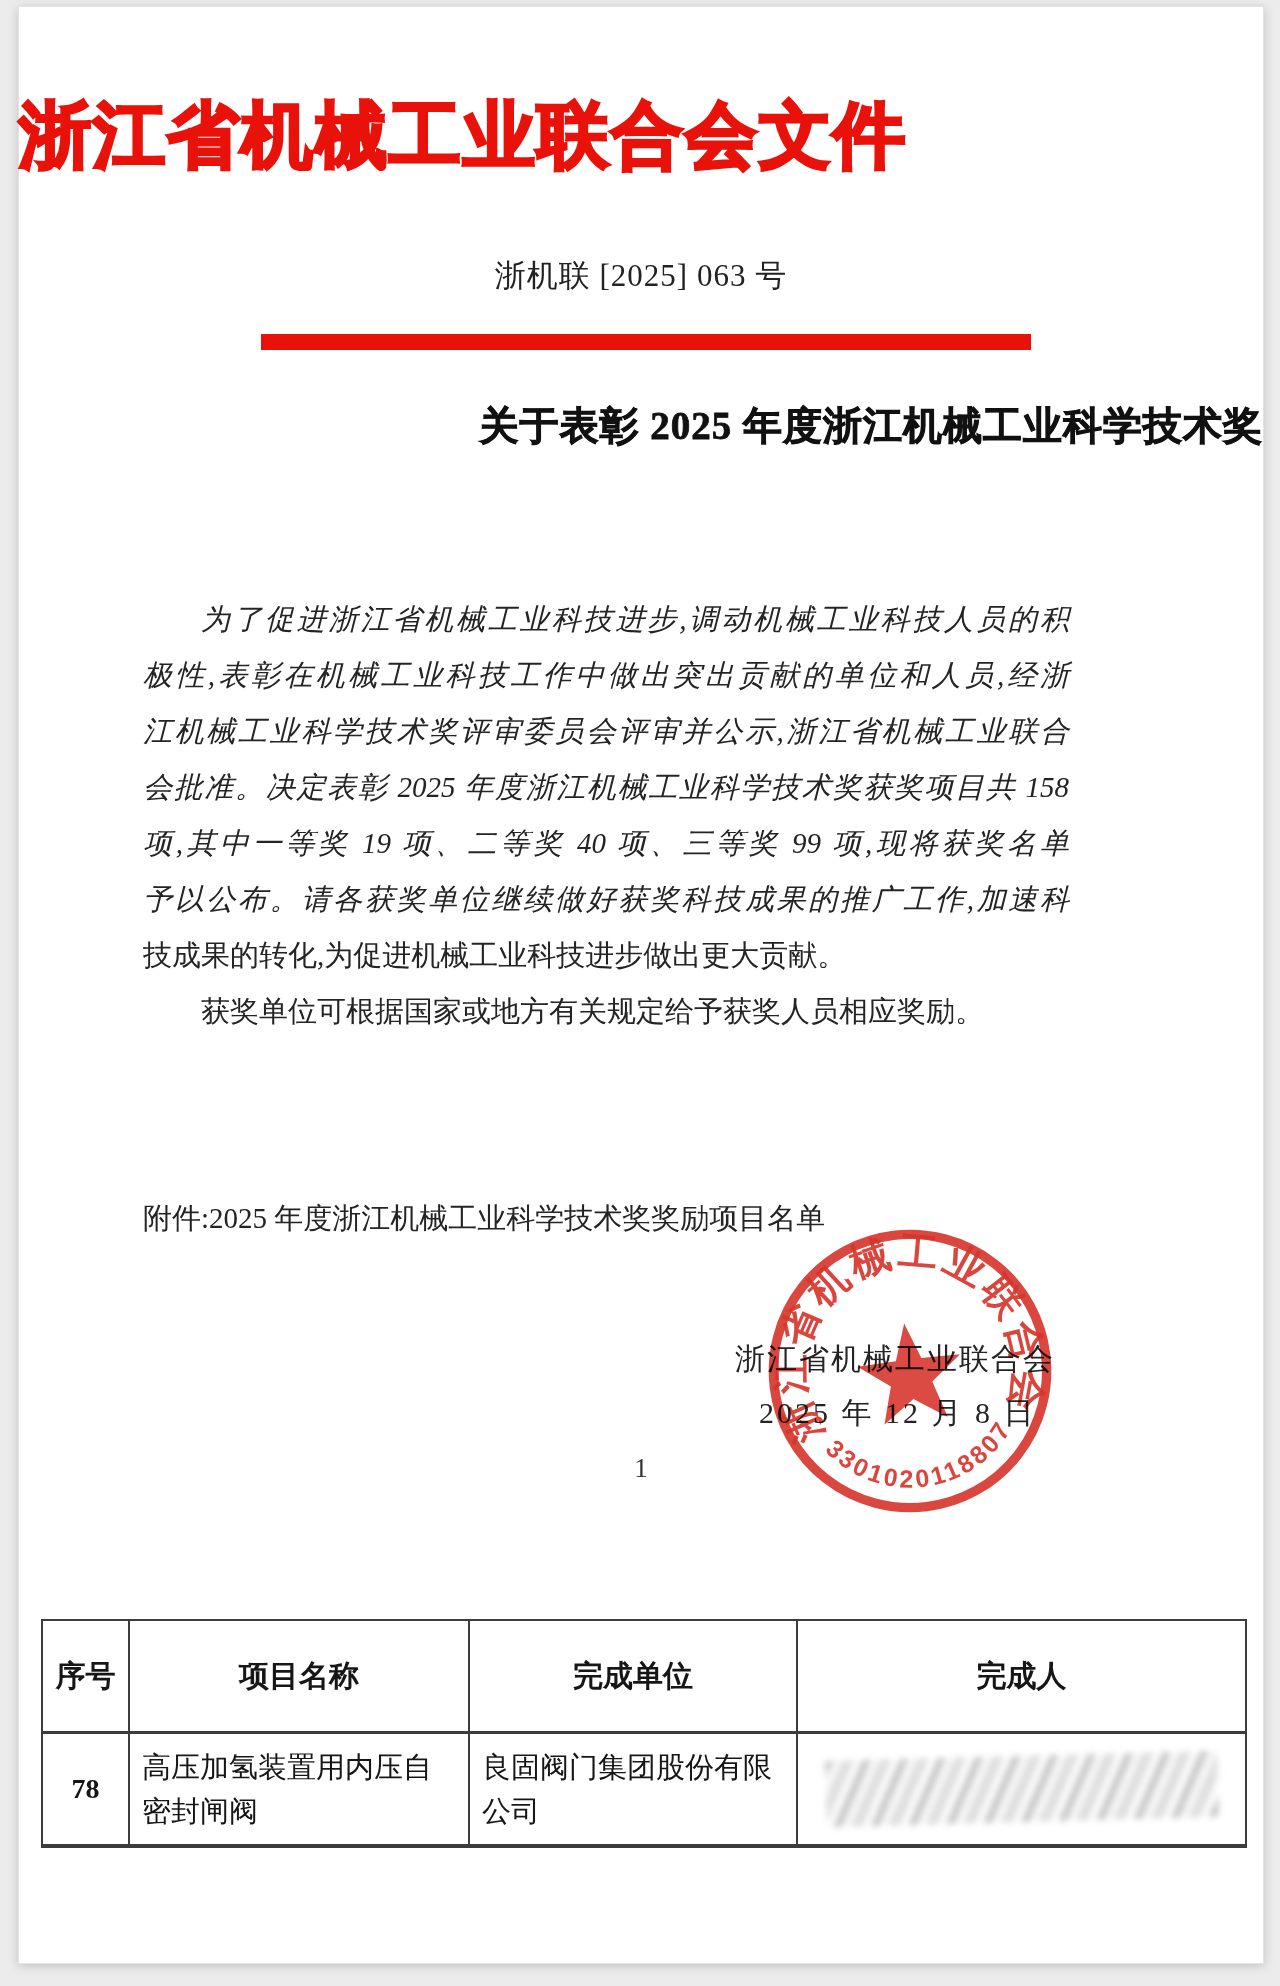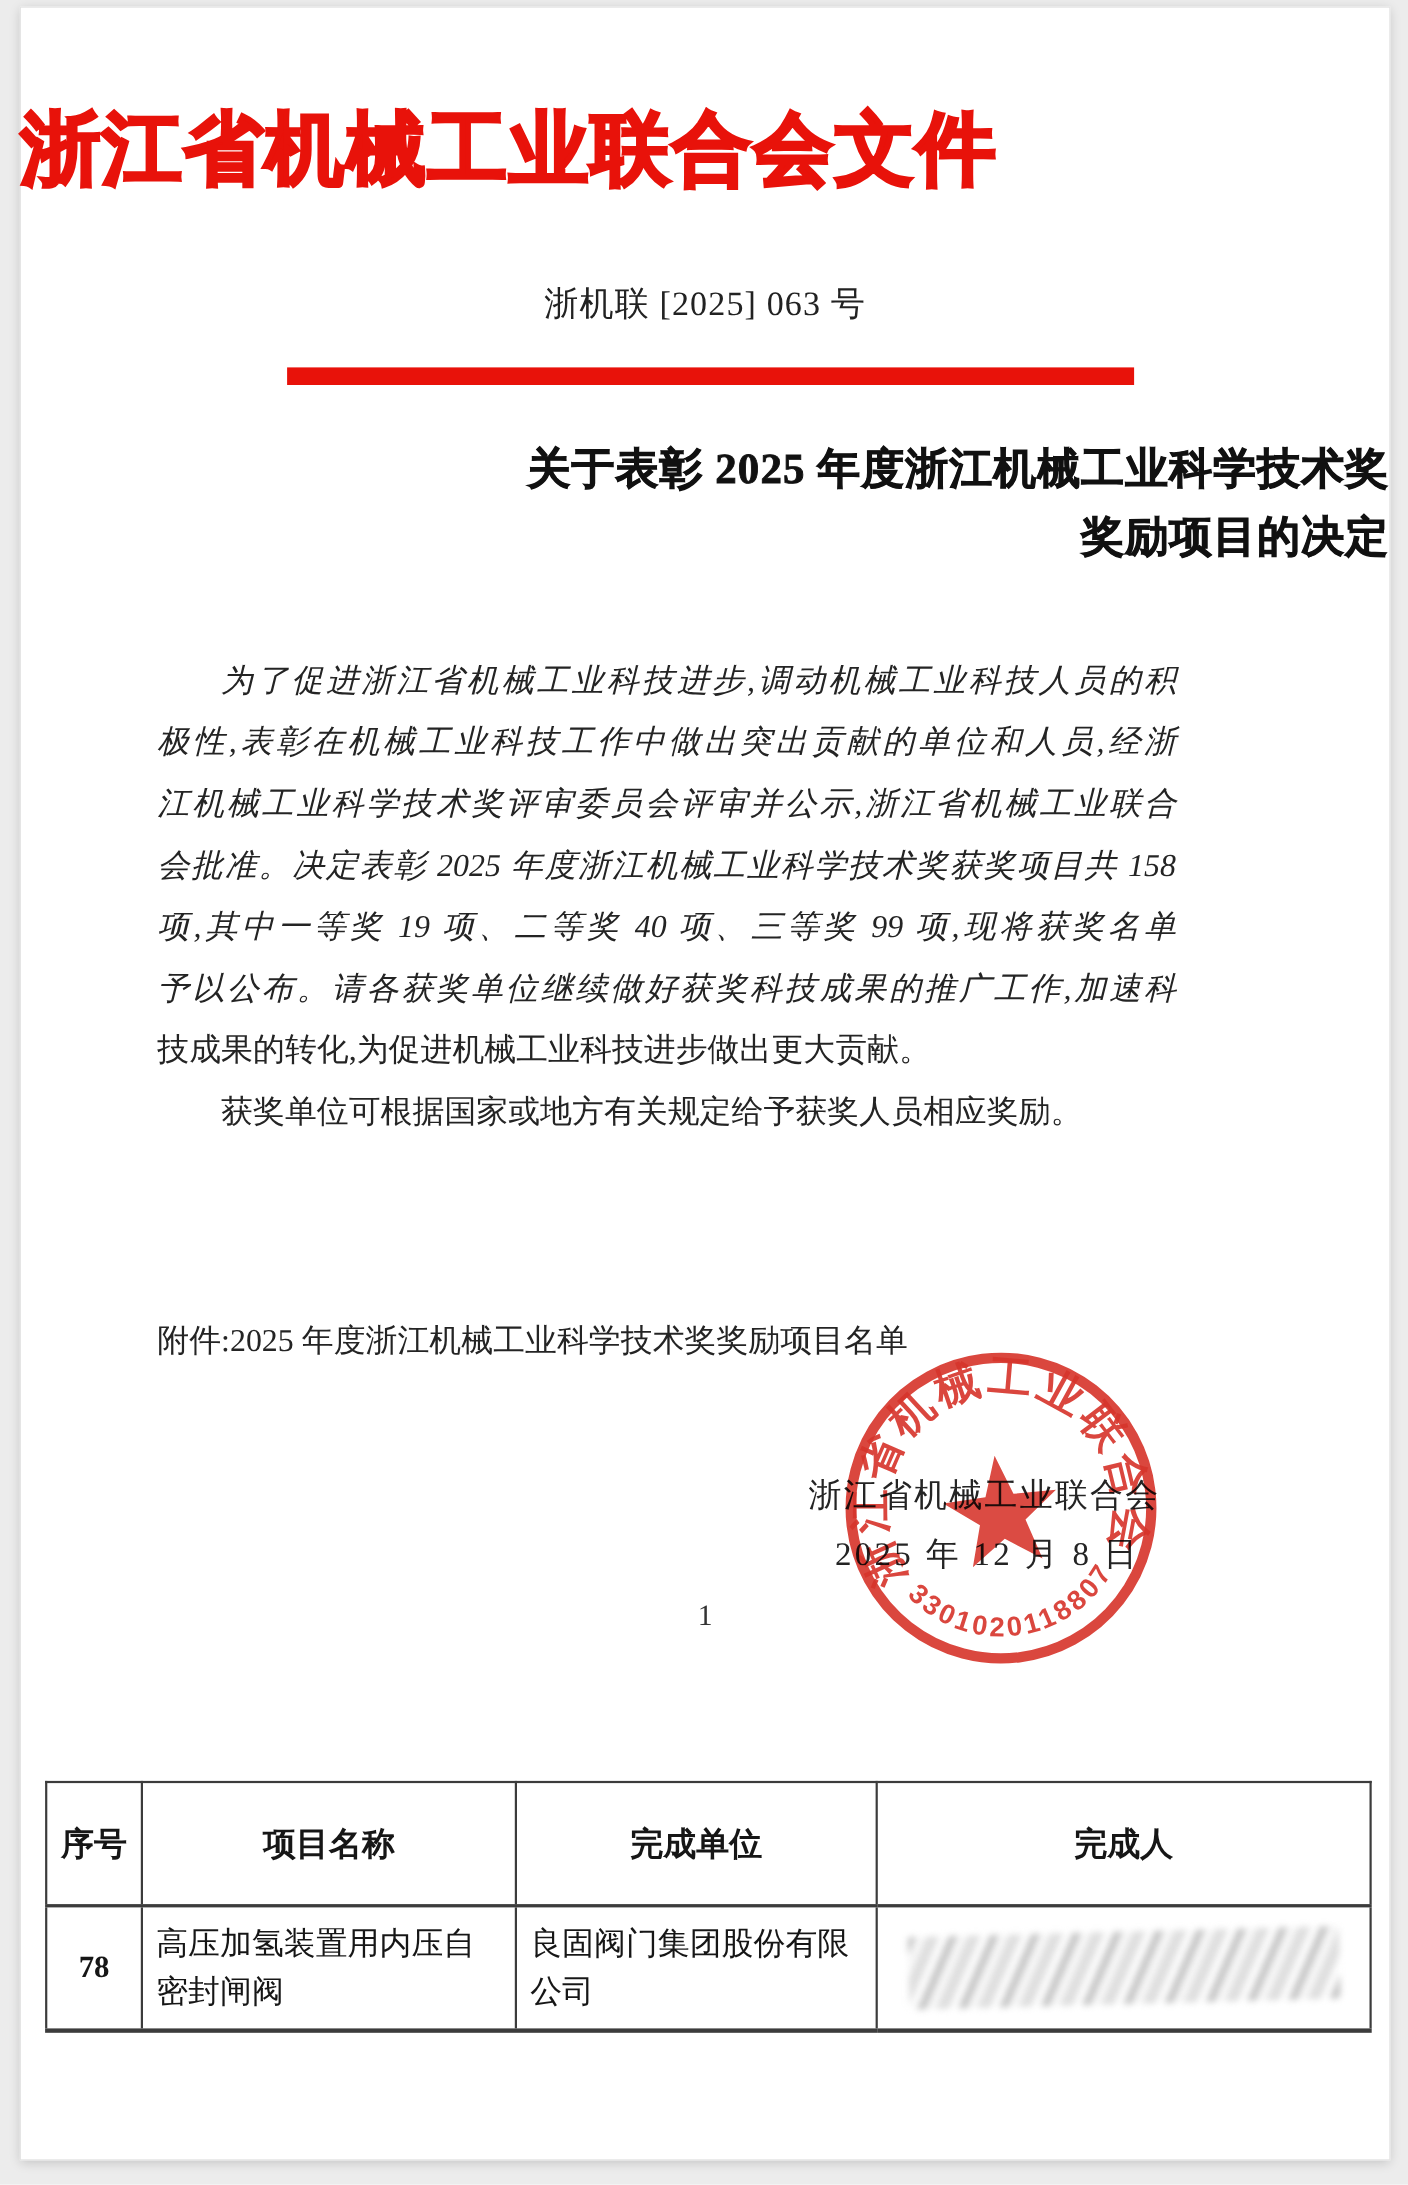--- a/index.html
+++ b/index.html
@@ -108,21 +108,20 @@
 
 <div class="page">
 
   <div class="letterhead">浙江省机械工业联合会文件</div>
 
   <div class="docnum">浙机联 [2025] 063 号</div>
 
   <div class="redbar"></div>
 
   <div class="doc-title l1">关于表彰 2025 年度浙江机械工业科学技术奖</div>
-  <div class="doc-title l2">奖励项目的决定</div>
 
   <div class="bodytext">
     <div class="bline ind just">为了促进浙江省机械工业科技进步,调动机械工业科技人员的积</div>
     <div class="bline just">极性,表彰在机械工业科技工作中做出突出贡献的单位和人员,经浙</div>
     <div class="bline just">江机械工业科学技术奖评审委员会评审并公示,浙江省机械工业联合</div>
     <div class="bline just">会批准。决定表彰 2025 年度浙江机械工业科学技术奖获奖项目共 158</div>
     <div class="bline just">项,其中一等奖 19 项、二等奖 40 项、三等奖 99 项,现将获奖名单</div>
     <div class="bline just">予以公布。请各获奖单位继续做好获奖科技成果的推广工作,加速科</div>
     <div class="bline">技成果的转化,为促进机械工业科技进步做出更大贡献。</div>
     <div class="bline ind">获奖单位可根据国家或地方有关规定给予获奖人员相应奖励。</div>

